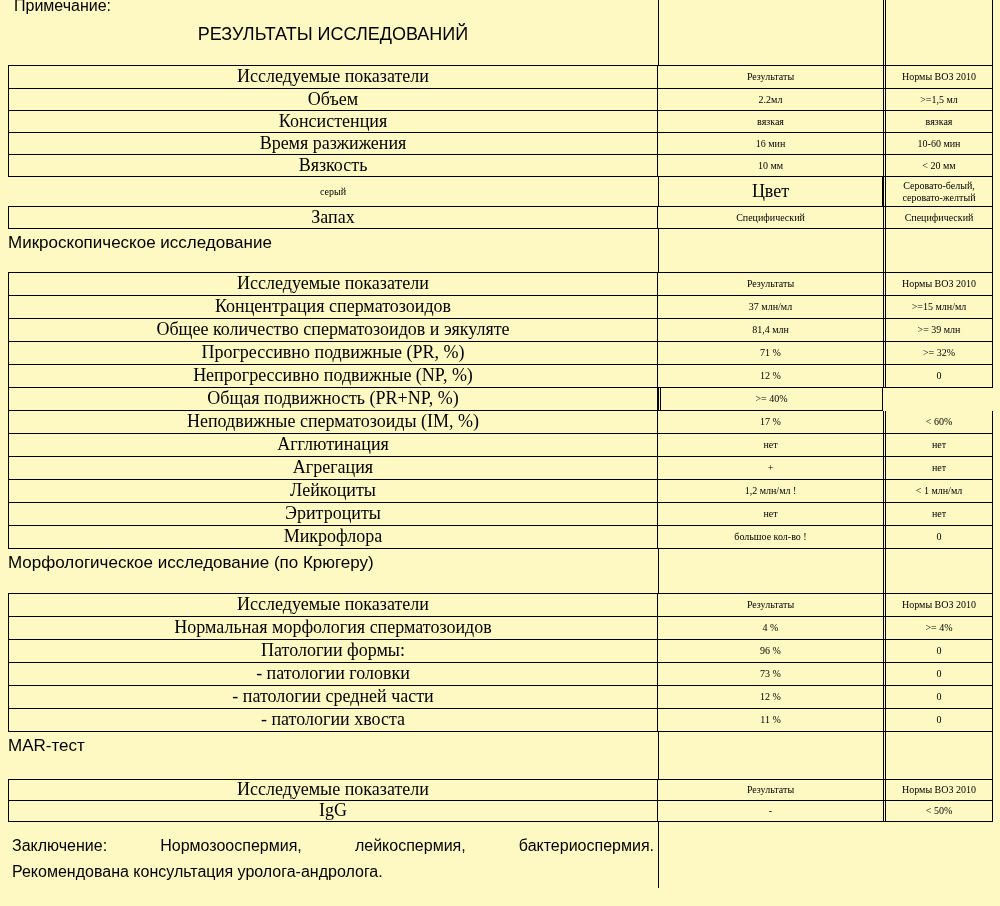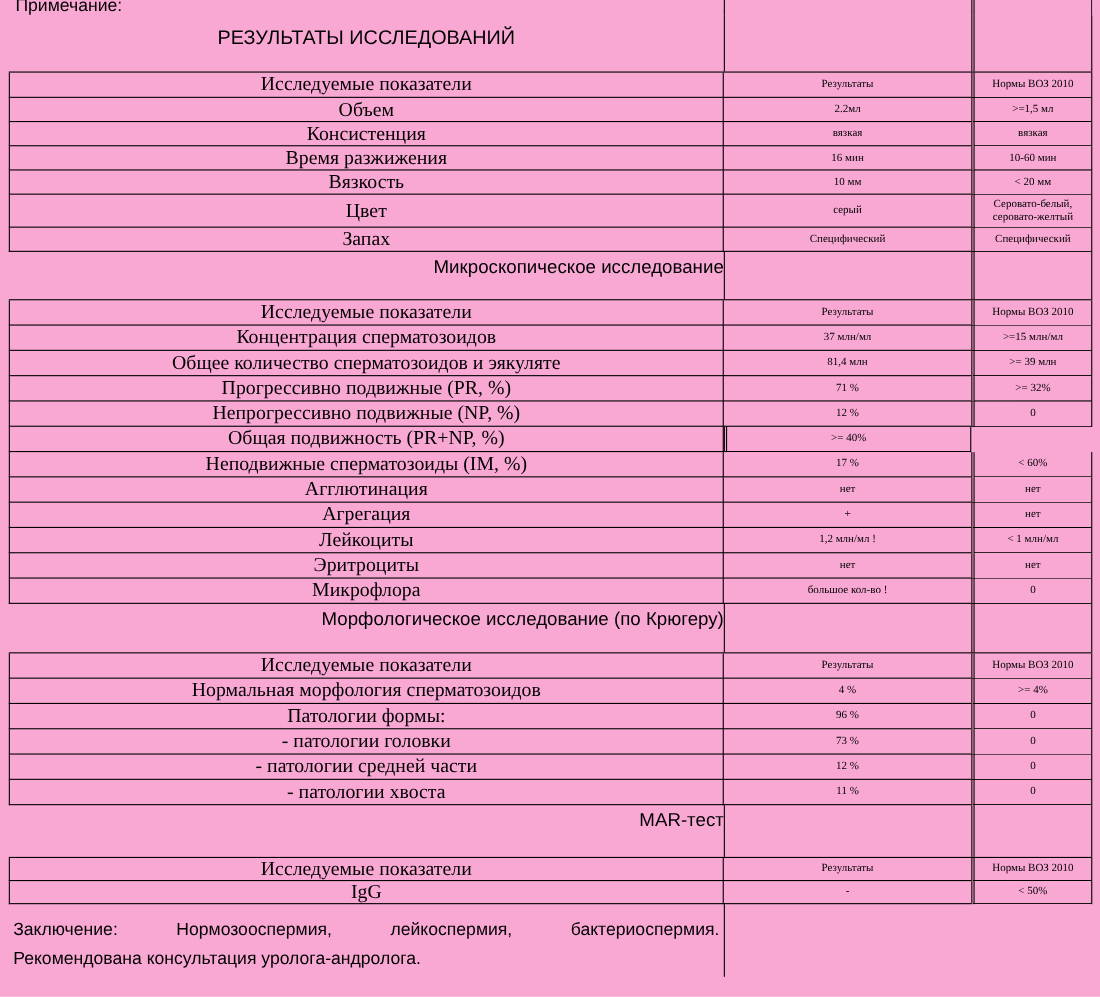--- a/index.html
+++ b/index.html
@@ -2,21 +2,21 @@
 <html><head>
 <meta charset="utf-8">
 <style>
   * { box-sizing: border-box; }
   html, body { margin: 0; padding: 0; }
   body {
     width: 1000px; height: 906px;
     background: #ffffff; color: #000000;
     font-family: "Liberation Serif", serif;
   }
-  .doc { position: relative; width: 1000px; height: 906px; overflow: hidden; background: #f9a8d4; }
+  .doc { position: relative; width: 1000px; height: 906px; overflow: hidden; background: #fef9c3; }
   .sheet { position: absolute; left: 8px; top: 0; width: 985px; }
 
   .row { display: grid; grid-template-columns: 650px 225px 110px; }
 
   
   .tbl { border-top: 1px solid #000; }
   .t-row > .c {
     border-bottom: 1px solid #000;
     display: flex; align-items: center; justify-content: center;
     text-align: center; padding: 1px 3px; overflow: hidden;
@@ -47,21 +47,21 @@
   .note {
     font-family: "Liberation Sans", sans-serif;
     font-size: 16px; padding-left: 6px; margin-top: -3px;
   }
   .page-title {
     font-family: "Liberation Sans", sans-serif;
     font-size: 18px; text-align: center; padding-top: 10px;
   }
   .sec-title {
     font-family: "Liberation Sans", sans-serif;
-    font-size: 17px; text-align: right; padding-top: 4px;
+    font-size: 17px; text-align: left; padding-top: 4px;
   }
   .conclusion {
     font-family: Liberation Sans, sans-serif;
     font-size: 16px; line-height: 26px;
     padding: 11px 4px 0 4px;
   }
   .concl-line1 { text-align: justify; text-align-last: justify; }
 </style>
 </head>
 <body>
@@ -105,22 +105,22 @@
         <div class="c c1 param">Время разжижения</div>
         <div class="c c2 small">16 мин</div>
         <div class="c c3 small">10-60 мин</div>
       </div>
       <div class="row t-row r22">
         <div class="c c1 param">Вязкость</div>
         <div class="c c2 small">10 мм</div>
         <div class="c c3 small">&lt; 20 мм</div>
       </div>
       <div class="row t-row r30">
+        <div class="c c2 small">серый</div>
         <div class="c c1 param">Цвет</div>
-        <div class="c c2 small">серый</div>
         <div class="c c3 small">Серовато-белый, серовато-желтый</div>
       </div>
       <div class="row t-row r22">
         <div class="c c1 param">Запах</div>
         <div class="c c2 small">Специфический</div>
         <div class="c c3 small">Специфический</div>
       </div>
     </div>
 
     <div class="row g-row gh43">

